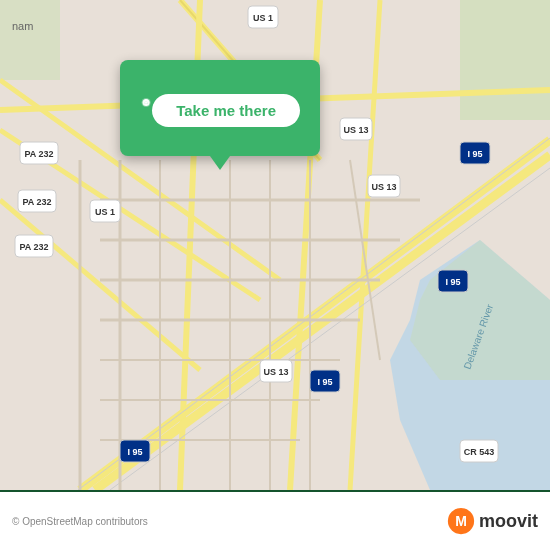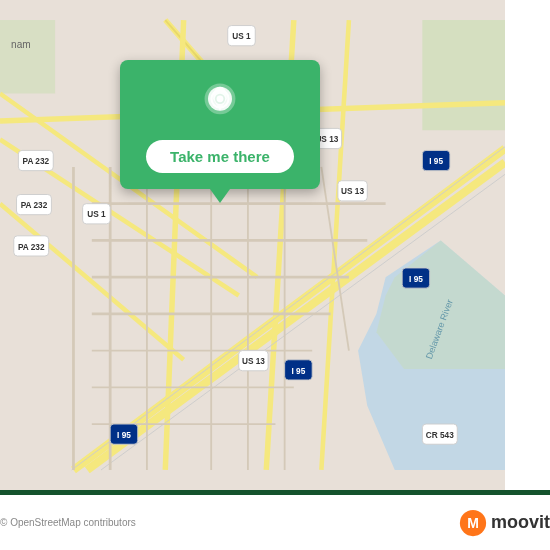--- a/index.html
+++ b/index.html
@@ -5,21 +5,21 @@
     * { margin: 0; padding: 0; box-sizing: border-box; }
     body {
       width: 550px;
       height: 550px;
       overflow: hidden;
       font-family: Arial, sans-serif;
       position: relative;
     }
 
     #map-container {
-      width: 505px;
+      width: 550px;
       height: 490px;
       position: relative;
       overflow: hidden;
       background-color: #e8e0d8;
     }
 
     
     .map-svg {
       position: absolute;
       top: 0; left: 0;
@@ -28,21 +28,20 @@
 
     
     .location-card {
       position: absolute;
       top: 60px;
       left: 120px;
       width: 200px;
       background: #3bb36a;
       border-radius: 8px;
       display: flex;
-      flex-direction: column;
       align-items: center;
       padding: 20px 20px 16px 20px;
       box-shadow: 0 4px 12px rgba(0,0,0,0.3);
       z-index: 10;
     }
 
     .location-pin {
       width: 48px;
       height: 48px;
       margin-bottom: 12px;
@@ -74,22 +73,22 @@
     }
 
     
     #bottom-bar {
       width: 550px;
       height: 60px;
       background: white;
       display: flex;
       align-items: center;
       justify-content: space-between;
-      padding: 0 0;
-      border-top: 5px solid #14532d;
+      padding: 0 12px;
+      border-top: 2px solid #14532d;
     }
 
     .bottom-left {
       display: flex;
       flex-direction: column;
     }
 
     .attribution {
       font-size: 10px;
       color: #888;

